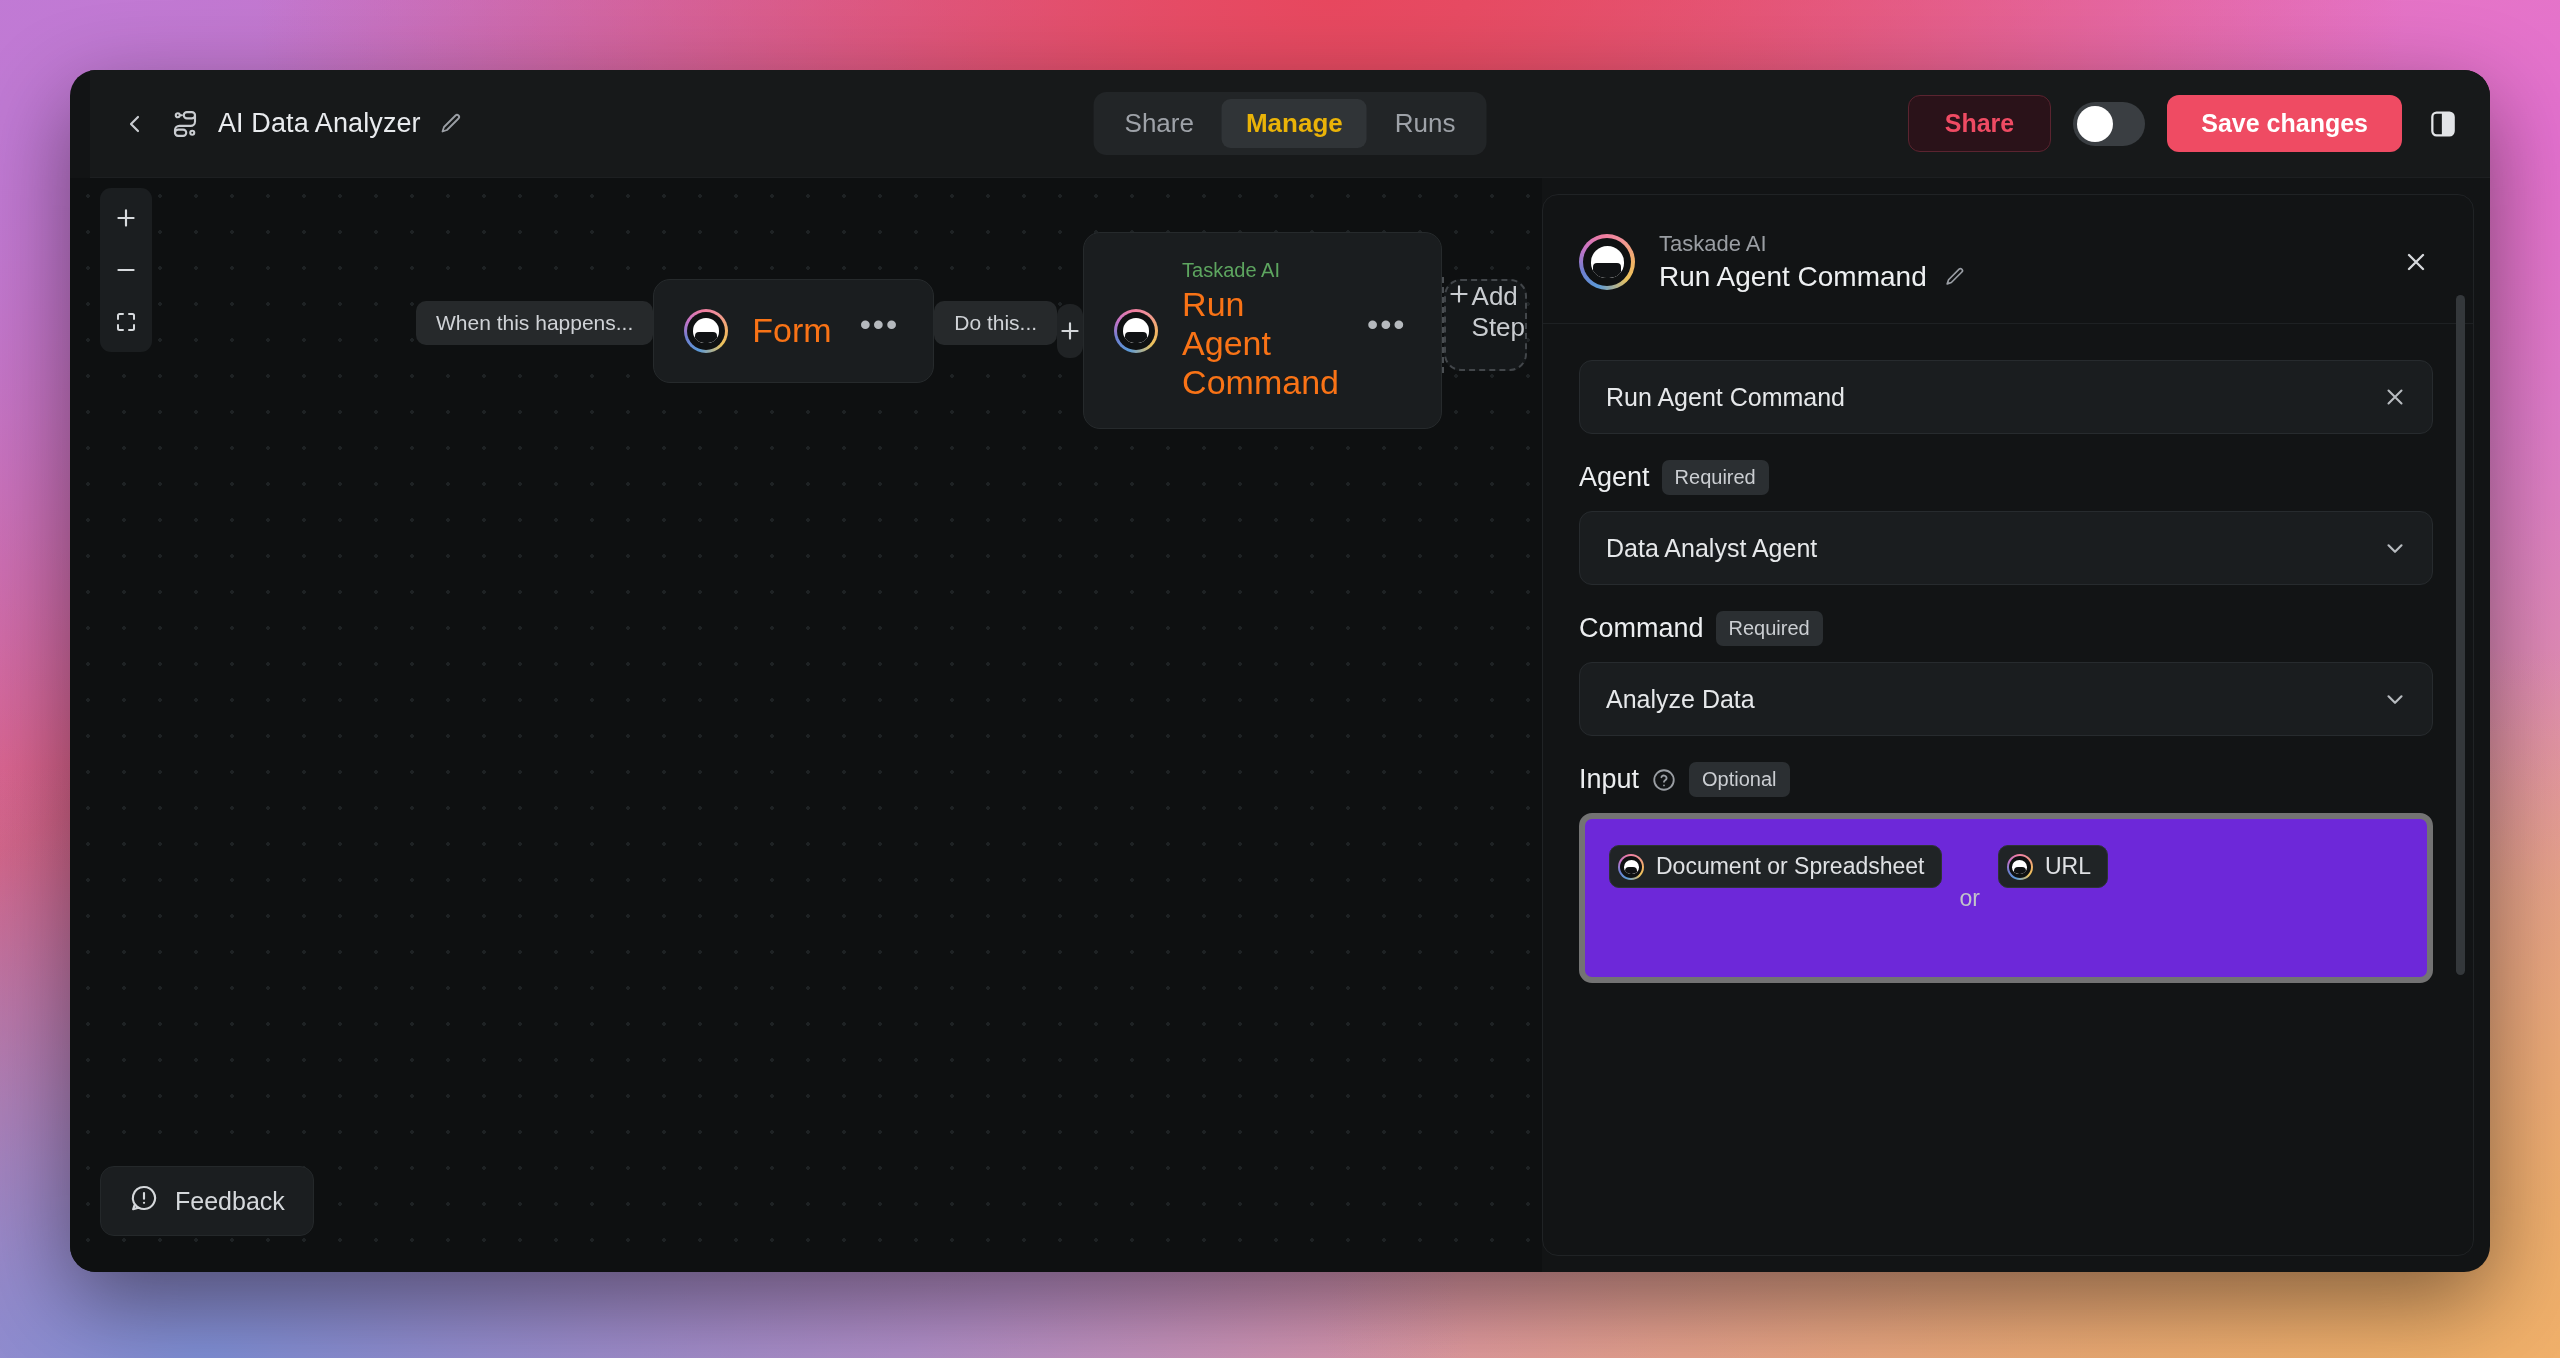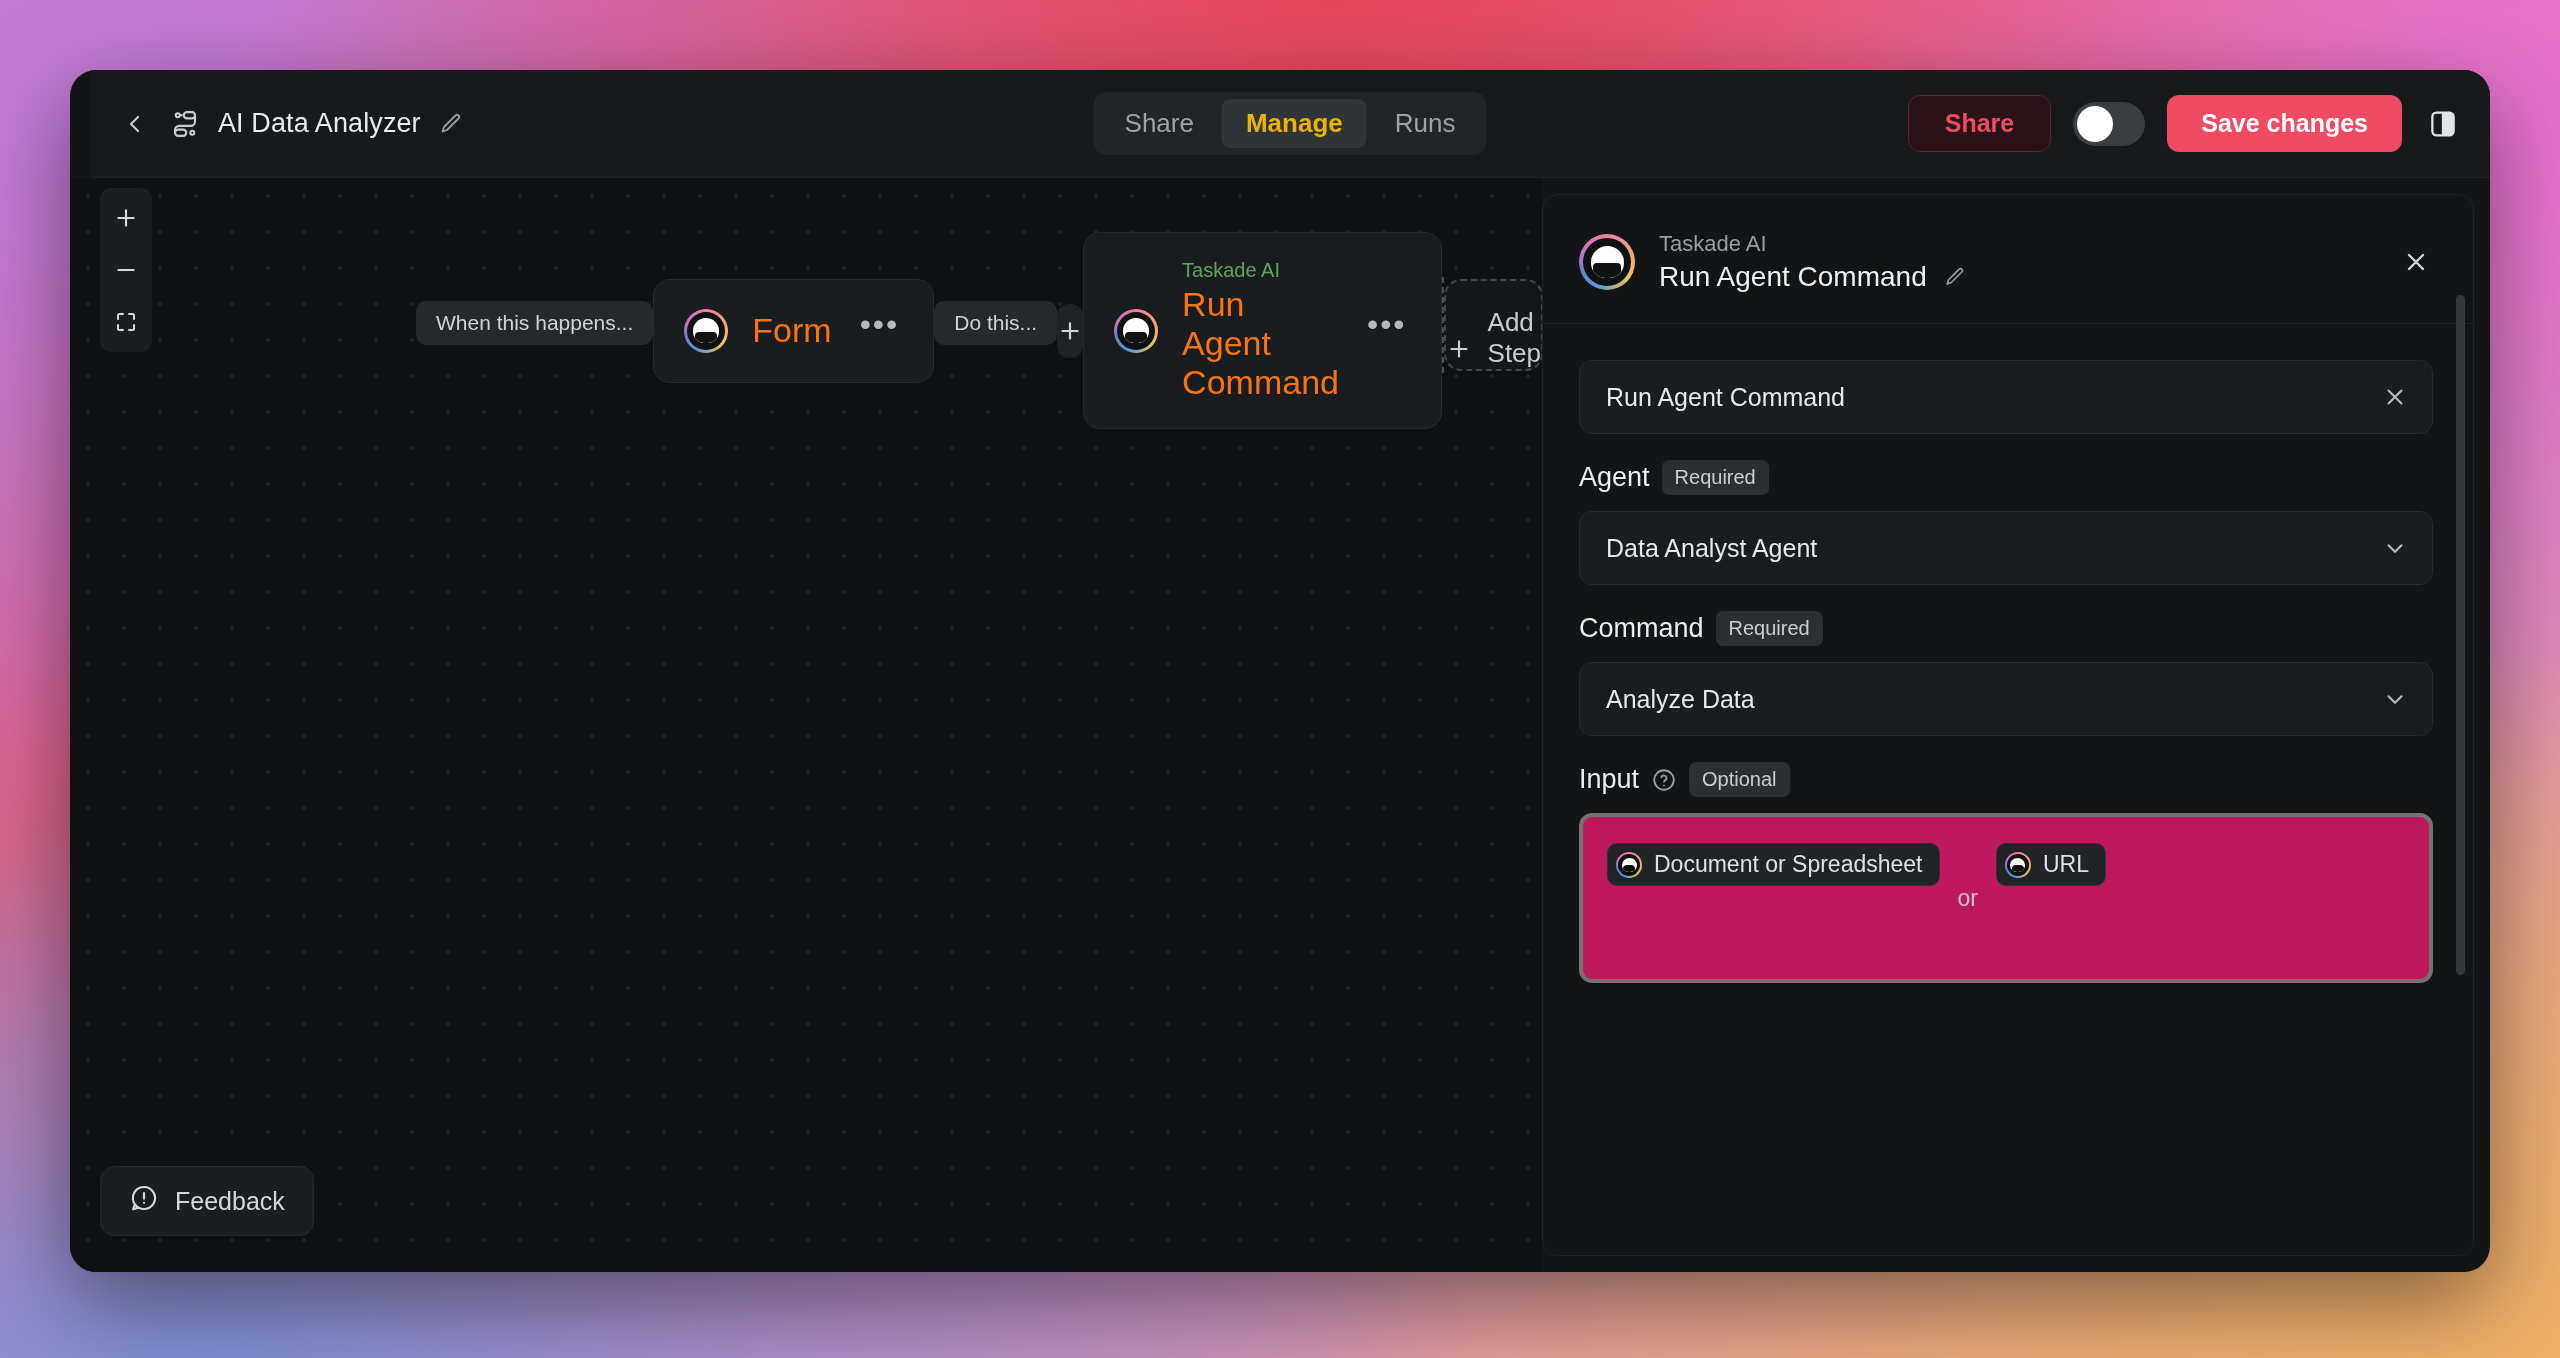--- a/index.html
+++ b/index.html
@@ -246,22 +246,21 @@
     border-left: 2px dashed #4a4e52;
     margin-top: 4px;
   }
   .add-step {
     margin-top: 4px;
     width: 780px;
     height: 92px;
     border: 2px dashed #42464a;
     border-radius: 17px;
     background: #15181a;
-    display: flex; align-items: flex-end; justify-content: center;
-    gap: 16px;
+    display: flex; align-items: flex-start; justify-content: center;
     color: #c9ccd0;
     font-size: 26px;
     cursor: pointer;
   }
 
   .feedback {
     position: absolute;
     left: 30px; bottom: 36px;
     background: #1b1e20;
     border: 1px solid #24282a;
@@ -340,22 +339,22 @@
     height: 74px;
     display: flex;
     align-items: center;
     padding: 0 24px 0 26px;
     cursor: pointer;
   }
   .control-value { flex: 1; font-size: 25px; color: #e6e8ea; }
   .control-icon { color: #b8bcc0; display: flex; align-items: center; }
 
   .input-box {
-    background: #be185d;
-    border: 4px solid #737373;
+    background: #6d28d9;
+    border: 6px solid #737373;
     border-radius: 13px;
     min-height: 170px;
     padding: 26px 24px;
     display: flex;
     align-items: flex-start;
     gap: 18px;
     cursor: text;
   }
   .token {
     display: inline-flex;

